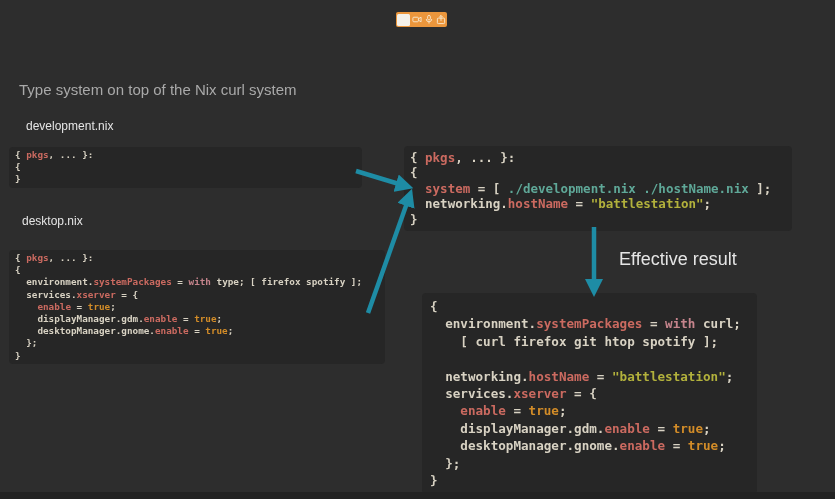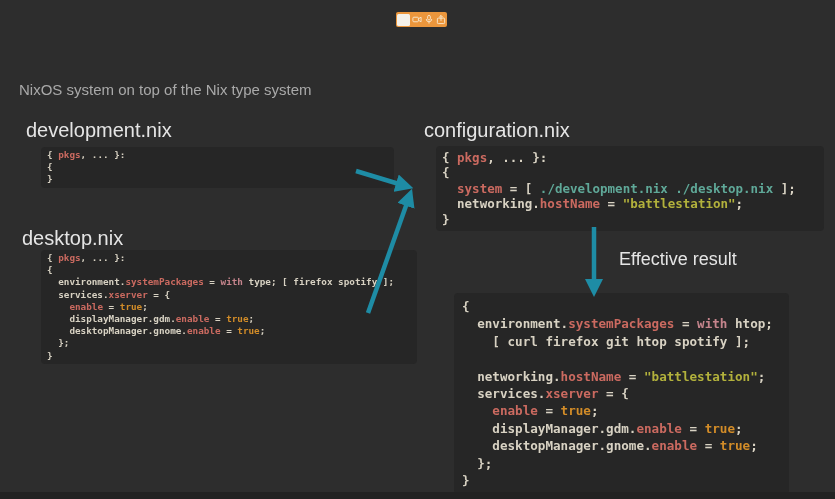--- a/index.html
+++ b/index.html
@@ -12,33 +12,33 @@
   .page-title {
     position:absolute; left:20px; top:20px;
     font-size:28px; font-weight:400; letter-spacing:.3px;
     color:var(--title,#e9e9e9);
   }
   .page-subtitle {
     position:absolute; left:19px; top:81px;
     font-size:15px; color:var(--subtitle,#a9a9a9);
   }
   .block-heading {
-    position:absolute; font-size:20px; color:var(--heading,#e5e5e5);
+    position:absolute; font-size:12px; color:var(--heading,#e5e5e5);
   }
   #dev-heading { left:26px; top:119px; }
-  #desktop-heading { left:22px; top:227px; }
+  #desktop-heading { left:22px; top:214px; }
   #config-heading { left:424px; top:119px; }
   .effective-label {
     position:absolute; left:619px; top:249px;
     font-size:18px; color:var(--heading,#e5e5e5);
   }
   .code-block {
     position:absolute; background:var(--block_bg,#262626);
     border-radius:4px; font-family:"DejaVu Sans Mono", monospace;
-    font-weight:bold; color:var(--fg,#d8d2c3);margin-left:32px;
+    font-weight:bold; color:var(--fg,#d8d2c3);
   }
   .code-line { white-space:pre; }
   #dev-block     { left:9px;   top:147px; width:353px; padding:2px 6px; font-size:9.3px;  line-height:12.2px; }
   #desktop-block { left:9px;   top:250px; width:376px; padding:2px 6px; font-size:9.3px;  line-height:12.2px; }
   #config-block  { left:404px; top:146px; width:388px; padding:4px 6px; font-size:12.5px; line-height:15.4px; }
   #effective-block { left:422px; top:293px; width:335px; padding:5px 8px; font-size:12.6px; line-height:17.4px; }
   .arrow-layer { position:absolute; left:0; top:0; width:835px; height:499px; pointer-events:none; }
   .arrow-layer line { stroke:var(--arrow,#1e8ca5); stroke-width:4.5; }
   .arrow-layer marker path { fill:var(--arrow,#1e8ca5); }
   .recording-widget {
@@ -54,21 +54,21 @@
   .bottom-strip {
     position:absolute; left:0; top:492px; width:835px; height:7px;
     background:var(--strip_bg,#222222);
   }
 </style>
 </head>
 <body>
 
 <div class="slide">
 
-  <div class="page-subtitle">NixOS system on top of the Nix type system</div>
+  <div class="page-subtitle">Type system on top of the Nix curl system</div>
 
   <div class="recording-widget">
     <div class="widget-stop"></div>
     <svg class="widget-icon" viewBox="0 0 11 11">
       <rect x="1" y="3" width="6" height="5" rx="1"></rect>
       <path d="M7 4.7 L10 3 V8 L7 6.3"></path>
     </svg>
     <svg class="widget-icon" viewBox="0 0 11 11">
       <rect x="4" y="1" width="3" height="5" rx="1.5"></rect>
       <path d="M2.5 5 a3 3 0 0 0 6 0 M5.5 8 V10"></path>
@@ -92,33 +92,32 @@
       <div class="code-line"><span style="color: rgb(216, 210, 195);">{</span></div>
       <div class="code-line"><span style="color: rgb(216, 210, 195);">  environment.</span><span style="color: rgb(203, 106, 96);">systemPackages</span><span style="color: rgb(216, 210, 195);"> = </span><span style="color: rgb(197, 132, 140);">with</span><span style="color: rgb(216, 210, 195);"> type; [ firefox spotify ];</span></div>
       <div class="code-line"><span style="color: rgb(216, 210, 195);">  services.</span><span style="color: rgb(203, 106, 96);">xserver</span><span style="color: rgb(216, 210, 195);"> = {</span></div>
       <div class="code-line"><span style="color: rgb(216, 210, 195);">    </span><span style="color: rgb(203, 106, 96);">enable</span><span style="color: rgb(216, 210, 195);"> = </span><span style="color: rgb(210, 140, 40);">true</span><span style="color: rgb(216, 210, 195);">;</span></div>
       <div class="code-line"><span style="color: rgb(216, 210, 195);">    displayManager.gdm.</span><span style="color: rgb(203, 106, 96);">enable</span><span style="color: rgb(216, 210, 195);"> = </span><span style="color: rgb(210, 140, 40);">true</span><span style="color: rgb(216, 210, 195);">;</span></div>
       <div class="code-line"><span style="color: rgb(216, 210, 195);">    desktopManager.gnome.</span><span style="color: rgb(203, 106, 96);">enable</span><span style="color: rgb(216, 210, 195);"> = </span><span style="color: rgb(210, 140, 40);">true</span><span style="color: rgb(216, 210, 195);">;</span></div>
       <div class="code-line"><span style="color: rgb(216, 210, 195);">  };</span></div>
       <div class="code-line"><span style="color: rgb(216, 210, 195);">}</span></div>
     </div>
 
-  <div class="block-heading" id="config-heading">configuration.nix</div>
   <div class="code-block" id="config-block">
       <div class="code-line"><span style="color: rgb(216, 210, 195);">{ </span><span style="color: rgb(203, 106, 96);">pkgs</span><span style="color: rgb(216, 210, 195);">, ... }:</span></div>
       <div class="code-line"><span style="color: rgb(216, 210, 195);">{</span></div>
-      <div class="code-line"><span style="color: rgb(216, 210, 195);">  </span><span style="color: rgb(203, 106, 96);">system</span><span style="color: rgb(216, 210, 195);"> = [ </span><span style="color: rgb(95, 168, 152);">./development.nix ./desktop.nix</span><span style="color: rgb(216, 210, 195);"> ];</span></div>
+      <div class="code-line"><span style="color: rgb(216, 210, 195);">  </span><span style="color: rgb(203, 106, 96);">system</span><span style="color: rgb(216, 210, 195);"> = [ </span><span style="color: rgb(95, 168, 152);">./development.nix ./hostName.nix</span><span style="color: rgb(216, 210, 195);"> ];</span></div>
       <div class="code-line"><span style="color: rgb(216, 210, 195);">  networking.</span><span style="color: rgb(203, 106, 96);">hostName</span><span style="color: rgb(216, 210, 195);"> = </span><span style="color: rgb(178, 177, 60);">"battlestation"</span><span style="color: rgb(216, 210, 195);">;</span></div>
       <div class="code-line"><span style="color: rgb(216, 210, 195);">}</span></div>
     </div>
 
   <div class="effective-label">Effective result</div>
   <div class="code-block" id="effective-block">
       <div class="code-line"><span style="color: rgb(216, 210, 195);">{</span></div>
-      <div class="code-line"><span style="color: rgb(216, 210, 195);">  environment.</span><span style="color: rgb(203, 106, 96);">systemPackages</span><span style="color: rgb(216, 210, 195);"> = </span><span style="color: rgb(197, 132, 140);">with</span><span style="color: rgb(216, 210, 195);"> htop;</span></div>
+      <div class="code-line"><span style="color: rgb(216, 210, 195);">  environment.</span><span style="color: rgb(203, 106, 96);">systemPackages</span><span style="color: rgb(216, 210, 195);"> = </span><span style="color: rgb(197, 132, 140);">with</span><span style="color: rgb(216, 210, 195);"> curl;</span></div>
       <div class="code-line"><span style="color: rgb(216, 210, 195);">    [ curl firefox git htop spotify ];</span></div>
       <div class="code-line">&nbsp;</div>
       <div class="code-line"><span style="color: rgb(216, 210, 195);">  networking.</span><span style="color: rgb(203, 106, 96);">hostName</span><span style="color: rgb(216, 210, 195);"> = </span><span style="color: rgb(178, 177, 60);">"battlestation"</span><span style="color: rgb(216, 210, 195);">;</span></div>
       <div class="code-line"><span style="color: rgb(216, 210, 195);">  services.</span><span style="color: rgb(203, 106, 96);">xserver</span><span style="color: rgb(216, 210, 195);"> = {</span></div>
       <div class="code-line"><span style="color: rgb(216, 210, 195);">    </span><span style="color: rgb(203, 106, 96);">enable</span><span style="color: rgb(216, 210, 195);"> = </span><span style="color: rgb(210, 140, 40);">true</span><span style="color: rgb(216, 210, 195);">;</span></div>
       <div class="code-line"><span style="color: rgb(216, 210, 195);">    displayManager.gdm.</span><span style="color: rgb(203, 106, 96);">enable</span><span style="color: rgb(216, 210, 195);"> = </span><span style="color: rgb(210, 140, 40);">true</span><span style="color: rgb(216, 210, 195);">;</span></div>
       <div class="code-line"><span style="color: rgb(216, 210, 195);">    desktopManager.gnome.</span><span style="color: rgb(203, 106, 96);">enable</span><span style="color: rgb(216, 210, 195);"> = </span><span style="color: rgb(210, 140, 40);">true</span><span style="color: rgb(216, 210, 195);">;</span></div>
       <div class="code-line"><span style="color: rgb(216, 210, 195);">  };</span></div>
       <div class="code-line"><span style="color: rgb(216, 210, 195);">}</span></div>
     </div>

